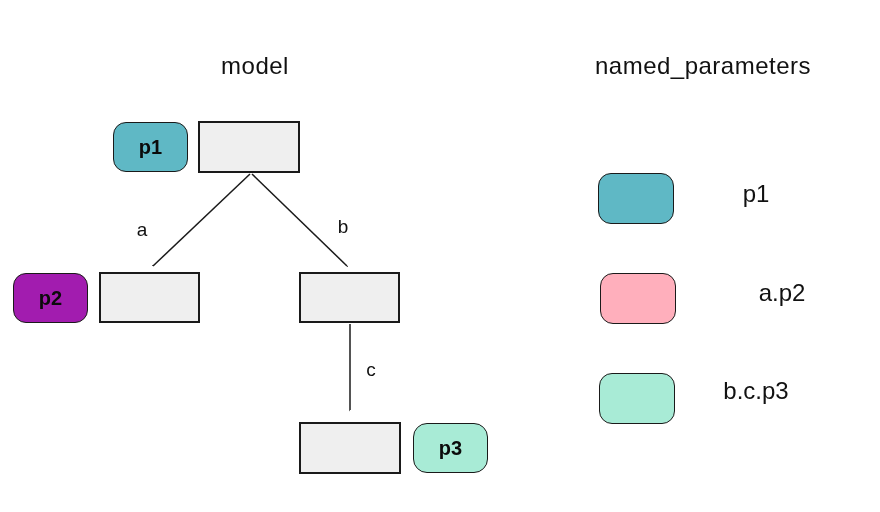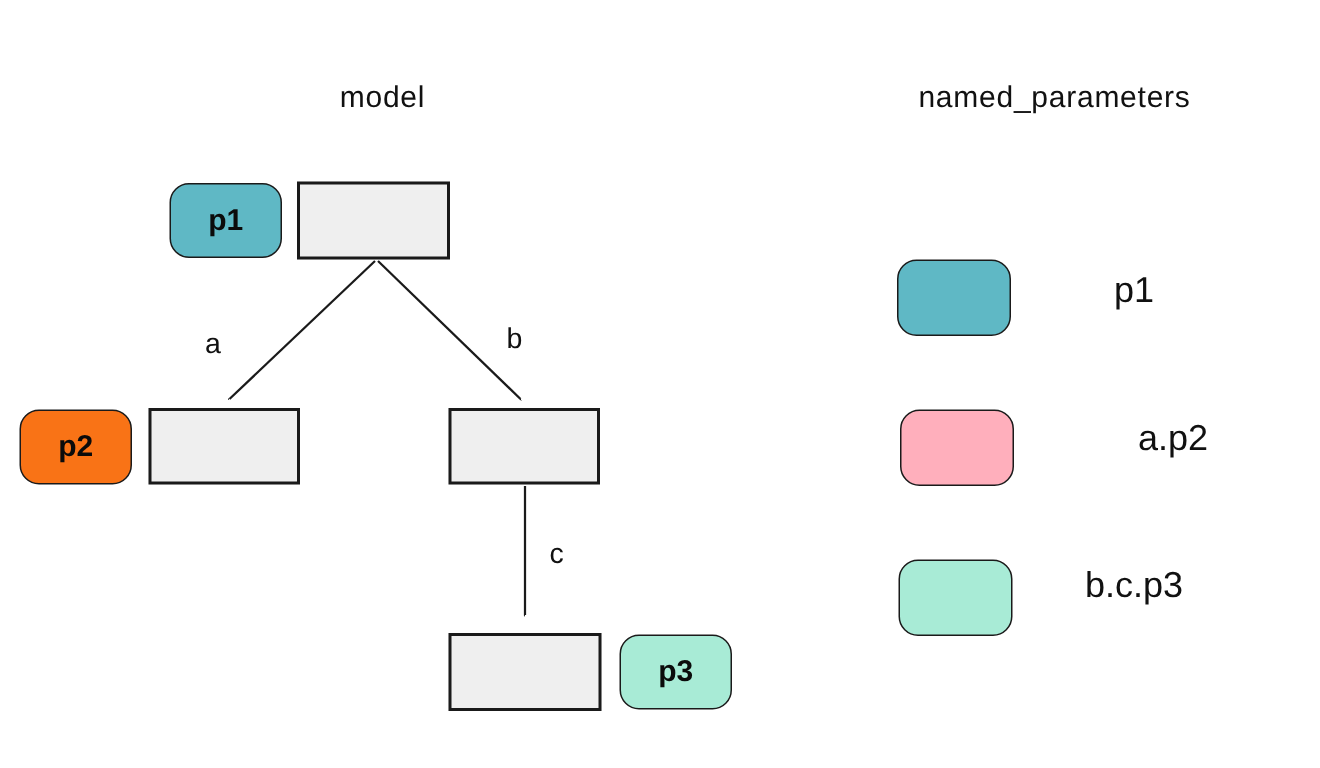--- a/index.html
+++ b/index.html
@@ -7,21 +7,21 @@
   .canvas {
     position: relative;
     width: 880px;
     height: 512px;
     background: #ffffff;
     overflow: hidden;
   }
   .title {
     position: absolute;
     transform: translate(-50%, -50%);
-    font-size: 20px;
+    font-size: 24px;
     font-weight: 400;
     letter-spacing: 0.5px;
     color: #111111;
     white-space: nowrap;
   }
   .module {
     position: absolute;
     box-sizing: border-box;
     background: #efefef;
     border: 2px solid #1a1a1a;
@@ -32,21 +32,21 @@
     border: 1.5px solid #1a1a1a;
     border-radius: 13px;
     display: flex;
     align-items: center;
     justify-content: center;
     font-size: 20px;
     font-weight: 700;
     color: #0b0b0b;
   }
   .pill-teal { background: #5fb8c5; }
-  .pill-pink { background: #f97316; }
+  .pill-pink { background: #a21caf; }
   .pill-mint { background: #a8ebd6; }
   .edge-label {
     position: absolute;
     transform: translate(-50%, -50%);
     font-size: 19px;
     font-weight: 400;
     color: #111111;
   }
   .edges {
     position: absolute;
@@ -97,21 +97,21 @@
   <div class="module" style="left:99px; top:272px; width:101px; height:51px;"></div>
   <div class="module" style="left:299px; top:272px; width:101px; height:51px;"></div>
   <div class="module" style="left:299px; top:422px; width:102px; height:52px;"></div>
 
   <div class="pill pill-teal" style="left:113px; top:122px; width:75px; height:50px;">
     <span>p1</span>
   </div>
   <div class="pill pill-pink" style="left:13px; top:273px; width:75px; height:50px;">
     <span>p2</span>
   </div>
-  <div class="pill pill-mint" style="left:413px; top:423px; width:75px; height:50px;">
+  <div class="pill pill-mint" style="left:413px; top:423px; width:75px; height:50px;border-radius:14px;">
     <span>p3</span>
   </div>
 
   <div class="swatch" style="left: 598px; top: 173px; background-color: rgb(95, 184, 197);"></div>
   <div class="legend-label" style="left:756px; top:194px;">p1</div>
 
   <div class="swatch" style="left: 600px; top: 273px; background-color: rgb(255, 175, 188);"></div>
   <div class="legend-label" style="left:782px; top:293px;">a.p2</div>
 
   <div class="swatch" style="left: 599px; top: 373px; background-color: rgb(168, 235, 214);"></div>

